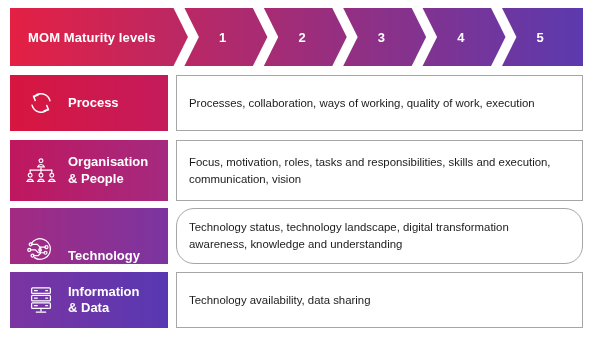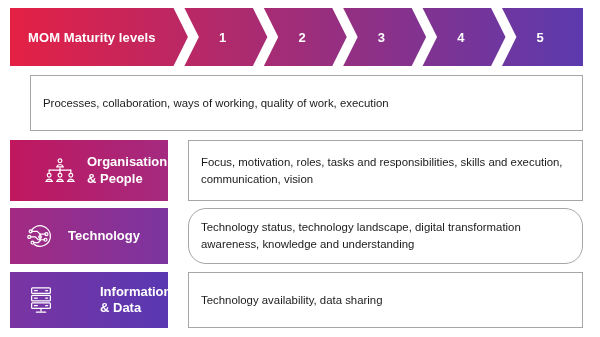--- a/index.html
+++ b/index.html
@@ -96,21 +96,21 @@
   .label-icon svg { display: block; }
   .label-text {
     font-size: 13px;
     font-weight: bold;
     line-height: 1.25;
     padding-left: 4px;
     white-space: pre-line;
   }
 
   .desc-box {
-    margin-left: 20px;
+    margin-left: 8px;
     flex: 1 1 auto;
     border: 1px solid #a6a6a6;
     background: #ffffff;
     display: flex;
     align-items: center;
     padding: 6px 12px;
   }
   .desc-text {
     font-size: 11.4px;
     line-height: 1.45;
@@ -137,27 +137,38 @@
     </div>
     <div class="chev chev-level" style="background: linear-gradient(to right, rgb(228, 32, 68) 0%, rgb(91, 58, 174) 100%) -414.172px 0px / 573px 100%;">
       <span class="chev-num">4</span>
     </div>
     <div class="chev chev-level" style="background: linear-gradient(to right, rgb(228, 32, 68) 0%, rgb(91, 58, 174) 100%) -493.562px 0px / 573px 100%;">
       <span class="chev-num">5</span>
     </div>
   </div>
 
   <div class="row" id="row-0">
+    <div class="label-box" style="background: linear-gradient(to right, rgb(216, 22, 63) 0%, rgb(196, 27, 92) 100%);">
+      <span class="label-icon">
+        <svg width="30" height="30" viewBox="0 0 32 32" fill="none" stroke="#ffffff" stroke-width="1.6" stroke-linecap="round">
+          <path d="M6.5 18.5 A10 10 0 0 0 23.5 22.5"></path>
+          <path d="M25.5 13.5 A10 10 0 0 0 8.5 9.5"></path>
+          <path d="M22.2 18.6 L23.9 23.1 L19.4 24.3"></path>
+          <path d="M9.8 13.4 L8.1 8.9 L12.6 7.7"></path>
+        </svg>
+      </span>
+      <span class="label-text">Process</span>
+    </div>
     <div class="desc-box" style="border-color: rgb(166, 166, 166);">
       <span class="desc-text">Processes, collaboration, ways of working, quality of work, execution</span>
     </div>
   </div>
 
   <div class="row" id="row-1">
-    <div class="label-box" style="background: linear-gradient(to right, rgb(192, 23, 94) 0%, rgb(164, 42, 128) 100%); padding-left: 19px;">
+    <div class="label-box" style="background: linear-gradient(to right, rgb(192, 23, 94) 0%, rgb(164, 42, 128) 100%);">
       <span class="label-icon">
         <svg width="32" height="30" viewBox="0 0 34 30" fill="none" stroke="#ffffff" stroke-width="1.3" stroke-linecap="round">
           <circle cx="17" cy="4" r="2"></circle>
           <path d="M13.6 10.5 a3.6 3.6 0 0 1 6.8 0 z"></path>
           <path d="M17 11.6 V14"></path>
           <path d="M5.5 14 H28.5"></path>
           <path d="M5.5 14 V16.5 M17 14 V16.5 M28.5 14 V16.5"></path>
           <circle cx="5.5" cy="19.5" r="2"></circle>
           <path d="M2.1 26 a3.6 3.6 0 0 1 6.8 0 z"></path>
           <circle cx="17" cy="19.5" r="2"></circle>
@@ -168,21 +179,21 @@
       </span>
       <span class="label-text">Organisation
 &amp; People</span>
     </div>
     <div class="desc-box" style="border-color: rgb(166, 166, 166);">
       <span class="desc-text">Focus, motivation, roles, tasks and responsibilities, skills and execution, communication, vision</span>
     </div>
   </div>
 
   <div class="row" id="row-2">
-    <div class="label-box" style="background: linear-gradient(to right, rgb(163, 42, 130) 0%, rgb(123, 53, 160) 100%);">
+    <div class="label-box" style="background: linear-gradient(to right, rgb(163, 42, 130) 0%, rgb(123, 53, 160) 100%); align-items: flex-end;">
       <span class="label-icon">
         <svg width="32" height="30" viewBox="0 0 34 32" fill="none" stroke="#ffffff" stroke-width="1.3" stroke-linecap="round">
           <path d="M27 16 a11 11 0 0 0 -20.5 -5.5"></path>
           <path d="M27 16 a11 11 0 0 1 -17 9.2"></path>
           <path d="M7 11 H13 L16 14 H22"></path>
           <path d="M5.5 17 H11 L14 20 H21"></path>
           <path d="M9 23 H14 L16.5 20.5"></path>
           <path d="M16 14 V20"></path>
           <circle cx="6" cy="11" r="1.6"></circle>
           <circle cx="4.5" cy="17" r="1.6"></circle>
@@ -193,21 +204,21 @@
         </svg>
       </span>
       <span class="label-text">Technology</span>
     </div>
     <div class="desc-box" style="border-color: rgb(166, 166, 166); border-radius: 18px;">
       <span class="desc-text">Technology status, technology landscape, digital transformation awareness, knowledge and understanding</span>
     </div>
   </div>
 
   <div class="row" id="row-3">
-    <div class="label-box" style="background: linear-gradient(to right, rgb(123, 52, 162) 0%, rgb(88, 56, 178) 100%); gap: 32px;">
+    <div class="label-box" style="background: linear-gradient(to right, rgb(123, 52, 162) 0%, rgb(88, 56, 178) 100%);">
       <span class="label-icon">
         <svg width="28" height="30" viewBox="0 0 28 32" fill="none" stroke="#ffffff" stroke-width="1.3" stroke-linecap="round">
           <rect x="4" y="3" width="20" height="6" rx="1"></rect>
           <rect x="4" y="11" width="20" height="6" rx="1"></rect>
           <rect x="4" y="19" width="20" height="6" rx="1"></rect>
           <path d="M7 6 H10 M7 14 H10 M7 22 H10"></path>
           <path d="M19 6 h2 M19 14 h2 M19 22 h2"></path>
           <path d="M14 25 V28"></path>
           <path d="M9 29 H19"></path>
         </svg>

